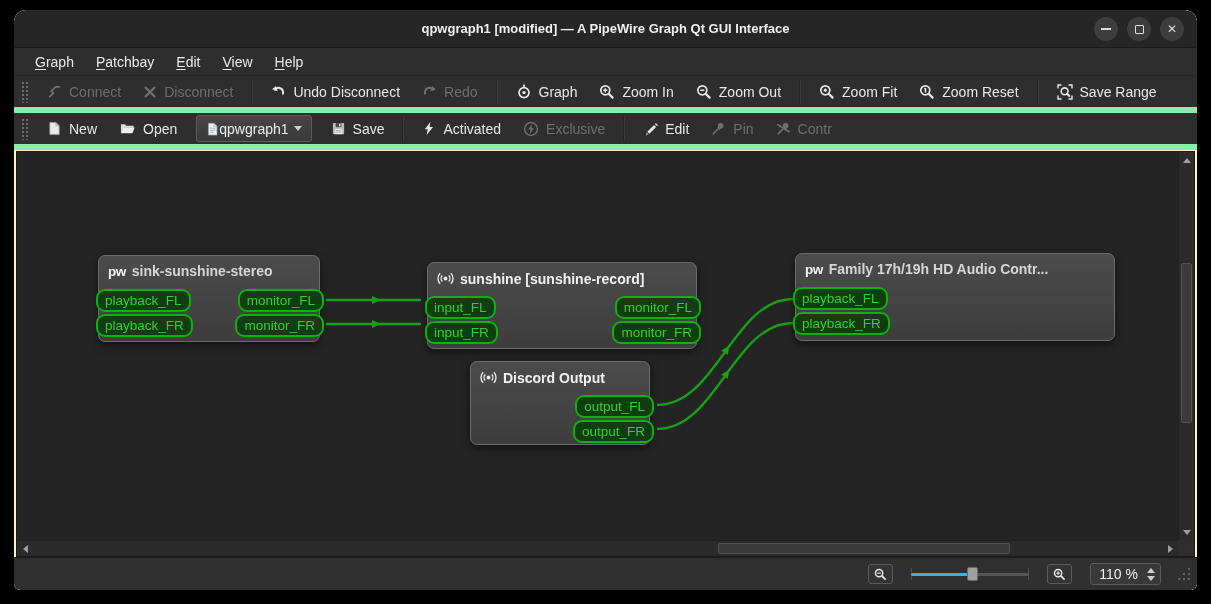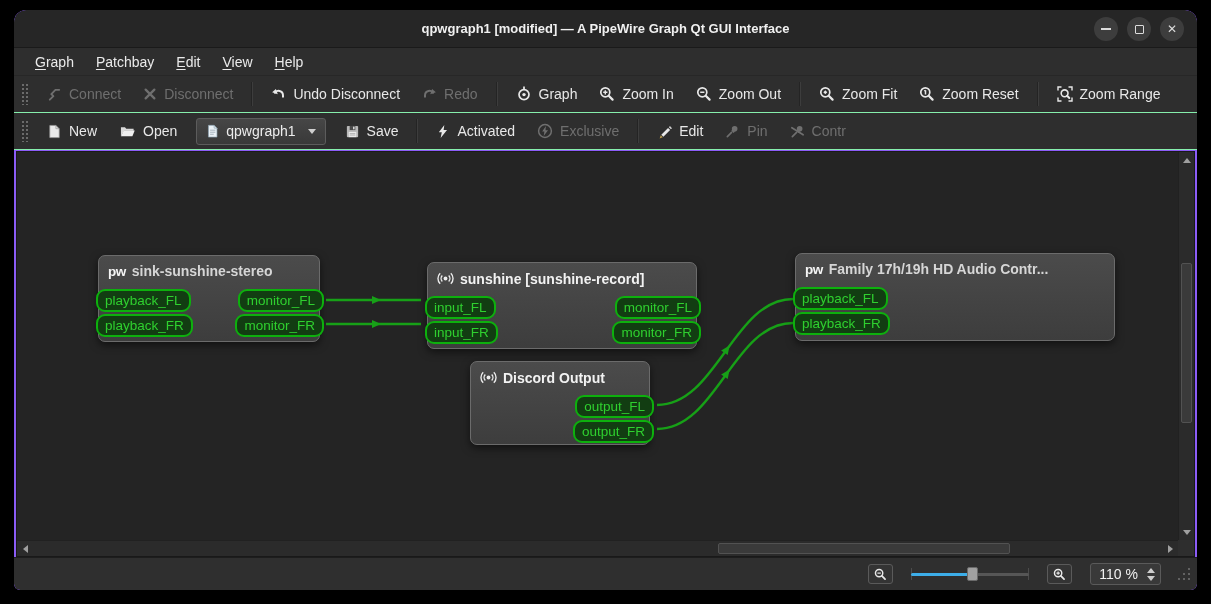--- a/index.html
+++ b/index.html
@@ -1,19 +1,19 @@
 <!DOCTYPE html>
 <html><head>
 <meta charset="utf-8">
 <style>
   * { margin:0; padding:0; box-sizing:border-box; }
   html,body { width:1211px; height:604px; background:#000; overflow:hidden;
     font-family:"Liberation Sans", sans-serif; }
   .window { position:absolute; left:14px; top:10px; width:1183px; height:580px;
-    background:#8b5cf6; border-radius:12px 12px 6px 6px; overflow:hidden; }
+    background:#fef9c3; border-radius:12px 12px 6px 6px; overflow:hidden; }
 
   
   .titlebar { height:38px; background:#262626; border-bottom:1px solid #1a1a1a;
     display:flex; align-items:center; justify-content:center; position:relative;
     border-radius:12px 12px 0 0; }
   .title { font-size:13px; font-weight:700; color:#f0f0f0; }
   .winbtns { position:absolute; right:13px; top:7px; display:flex; gap:9px; }
   .wbtn { width:24px; height:24px; border-radius:50%; background:#3d3d3d;
     display:flex; align-items:center; justify-content:center; color:#dcdcdc; }
   .g-min { width:10px; height:2px; background:#dcdcdc; }
@@ -21,32 +21,32 @@
   .g-close { font-size:12px; line-height:1; }
 
   
   .menubar { height:28px; display:flex; align-items:center; padding-left:10px;
     background:#2e2e2e; border-bottom:1px solid #272727; }
   .menu-item { padding:3px 11px; font-size:14px; color:#eaeaea; border-radius:3px; }
   .menu-item u { text-underline-offset:2px; }
 
   
   .toolbar { height:37px; display:flex; align-items:center; background:#2e2e2e;
-    border-bottom:1px solid #86efac; padding-left:5px; gap:2px;text-align:right; }
+    border-bottom:6px solid #86efac; padding-left:5px; gap:2px;text-align:right; }
   .handle { width:8px; height:22px; margin:0 6px 0 2px;
     background-image:radial-gradient(#6b6b6b 1px, transparent 1.4px);
     background-size:4px 4px; }
   .tbtn { display:flex; align-items:center; gap:7px; padding:0 10px; height:28px;
     border-radius:3px; color:#e8e8e8; font-size:14px; white-space:nowrap; }
   .tbtn.disabled { color:#6f6f6f; }
   .ticon { display:flex; align-items:center; }
   .ticon svg { display:block; }
   .tsep { width:0; height:24px; border-left:1px solid #242424;
     border-right:1px solid #3d3d3d; margin:0 6px; }
-  .combo { display:flex; align-items:center; gap:7px; height:27px; padding:0 9px;
+  .combo { display:flex; align-items:center; height:27px; padding:0 9px;
     background:linear-gradient(#464646,#393939); border:1px solid #5c5c5c;
     border-radius:3px; color:#ececec; font-size:14px; margin:0 7px; }
   .combo-arrow { width:0; height:0; border-left:4px solid transparent;
     border-right:4px solid transparent; border-top:5px solid #cfcfcf; margin-left:5px; }
 
   
   .canvas-wrap { position:absolute; left:2px; right:2px; top:141px; bottom:33px;
     background:#242424; border:1px solid #191919; }
   .viewport { position:absolute; left:0; top:0; right:16px; bottom:16px; overflow:hidden; }
   .links { position:absolute; left:0; top:0; pointer-events:none; }
@@ -244,21 +244,21 @@
     <div class="tsep"></div>
 
     <div class="tbtn">
       <span class="ticon">
           <svg width="16" height="16" viewBox="0 0 16 16">
             <path d="M1 4.5 V1 H4.5 M11.5 1 H15 V4.5 M15 11.5 V15 H11.5 M4.5 15 H1 V11.5" fill="none" stroke="currentColor" stroke-width="1.4"></path>
             <circle cx="7.6" cy="7.3" r="3.4" fill="none" stroke="currentColor" stroke-width="1.6"></circle>
             <line x1="10.1" y1="9.8" x2="12.3" y2="12" stroke="currentColor" stroke-width="2" stroke-linecap="round"></line>
           </svg>
         </span>
-      <span>Zoom Range</span>
+      <span>Save Range</span>
     </div>
   </div>
 
   <div class="toolbar">
     <div class="handle"></div>
 
     <div class="tbtn">
       <span class="ticon">
           <svg width="15" height="15" viewBox="0 0 16 16">
             <path d="M3 1.5 h6.5 L13 5 v9.5 H3 Z" fill="#e9e9e9" stroke="#9a9a9a" stroke-width="0.8"></path>

